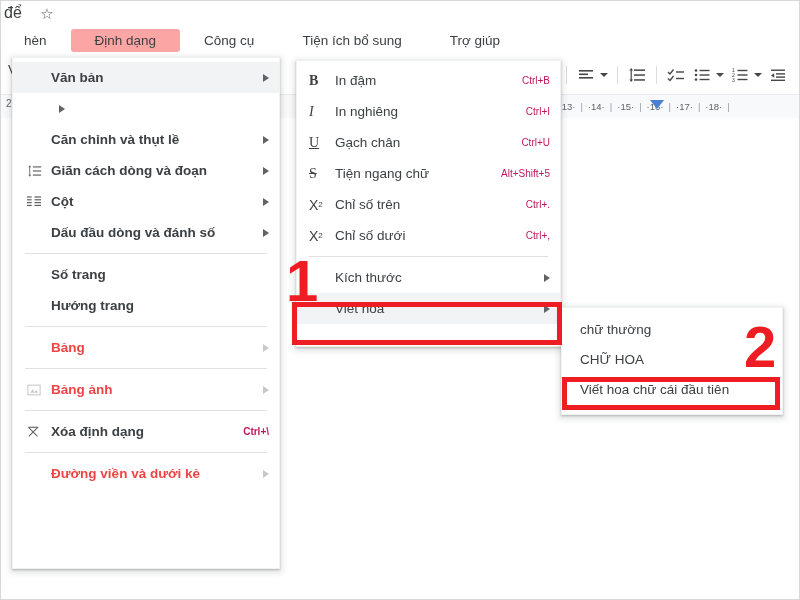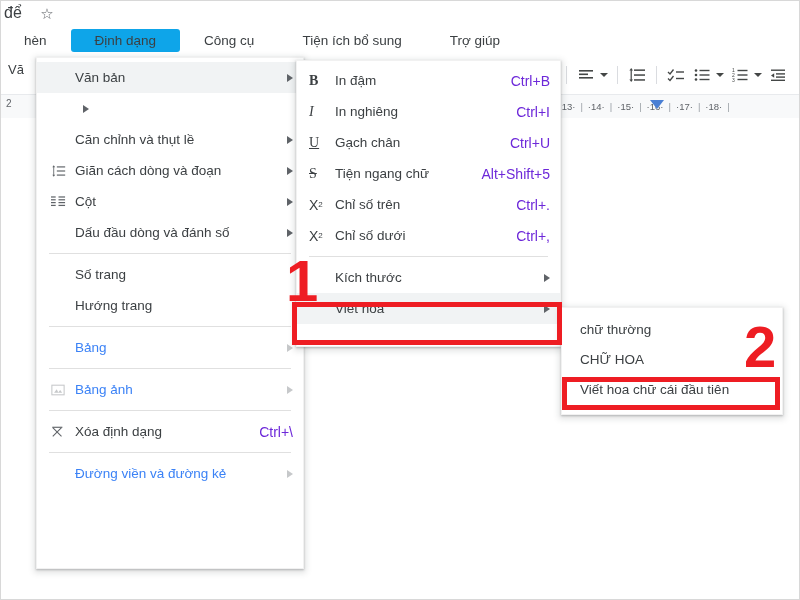--- a/index.html
+++ b/index.html
@@ -23,21 +23,21 @@
   }
   .star-icon { margin-left: 18px; color: #5f6368; font-size: 15px; line-height: 1; }
 
   .menubar {
     position: absolute; left: 0; top: 27px; width: 800px; height: 27px;
     background: #ffffff;
     display: flex; align-items: center;
     font-size: 13.5px; color: #3c4043;
   }
   .menu-item { padding: 4px 24px; border-radius: 3px; white-space: nowrap; }
-  .menu-item.active { background: #0ea5e9; }
+  .menu-item.active { background: #fca5a5; }
 
   .toolbar-strip {
     position: absolute; left: 0; top: 56px; width: 800px; height: 38px;
     background: #ffffff;
     border-bottom: 1px solid #ffffff;
   }
   .ruler-strip {
     position: absolute; left: 0; top: 94px; width: 800px; height: 24px;
     background: #f8f9fa;
     border-top: 1px solid #e8eaed;
@@ -84,37 +84,37 @@
     border-top: 9px solid #4a7fd4;
   }
 
   
   .panel {
     position: absolute; background: #ffffff;
     box-shadow: 0 2px 6px 2px rgba(60,64,67,.15), 0 1px 2px rgba(60,64,67,.3);
     border: 1px solid #f1f1f1;
     padding: 6px 0;
   }
-  #panel-format { left: 36px; top: 57px; width: 268px; height: 512px; padding: 4px 0;}
+  #panel-format { left: 12px; top: 57px; width: 268px; height: 512px; padding: 4px 0; font-weight: bold;}
   #panel-text   { left: 296px; top: 60px; width: 265px; height: 287px; padding: 4px 0;}
   #panel-case   { left: 561px; top: 307px; width: 222px; height: 108px; padding: 6px 0;}
 
   .mi {
     position: relative; display: flex; align-items: center;
     height: 31px; padding: 0 10px 0 14px;
     font-size: 13.5px; color: #3c4043; white-space: nowrap;
   }
   .mi.hl { background: #f1f3f4; }
-  .mi.disabled { color: #3b82f6; }
+  .mi.disabled { color: #ef4444; }
   .mi .ic {
     width: 24px; min-width: 24px; display: flex; align-items: center;
     justify-content: flex-start; color: #5f6368; font-size: 13px;
   }
   .mi .lbl { flex: 1; }
-  .mi .accel { color: #6d28d9; font-size: 14px; padding-left: 18px; }
+  .mi .accel { color: #be185d; font-size: 10px; padding-left: 18px; }
   .mi .arrow {
     width: 0; height: 0; border-top: 4.5px solid transparent;
     border-bottom: 4.5px solid transparent; border-left: 6px solid #5f6368;
     margin-left: 8px;
   }
   .mi.disabled .arrow { border-left-color: #c6c8ca; }
   .sep { height: 1px; background: #e0e0e0; margin: 5px 12px; }
 
   
   #panel-text .mi { padding-left: 12px; }
@@ -357,21 +357,21 @@
               <line x1="1.5" y1="2.6" x2="13" y2="2.6"></line>
             </g>
           </svg>
         </span>
         <span class="lbl">Xóa định dạng</span>
         <span class="accel">Ctrl+\</span>
       </div>
       <div class="sep"></div>
       <div class="mi disabled">
         <span class="ic"></span>
-        <span class="lbl">Đường viền và đường kẻ</span>
+        <span class="lbl">Đường viền và dưới kẻ</span>
         <span class="arrow"></span>
       </div>
     </div>
 
   <div class="panel" id="panel-text">
       <div class="mi">
         <span class="ic gl-b">B</span>
         <span class="lbl">In đậm</span>
         <span class="accel">Ctrl+B</span>
       </div>

